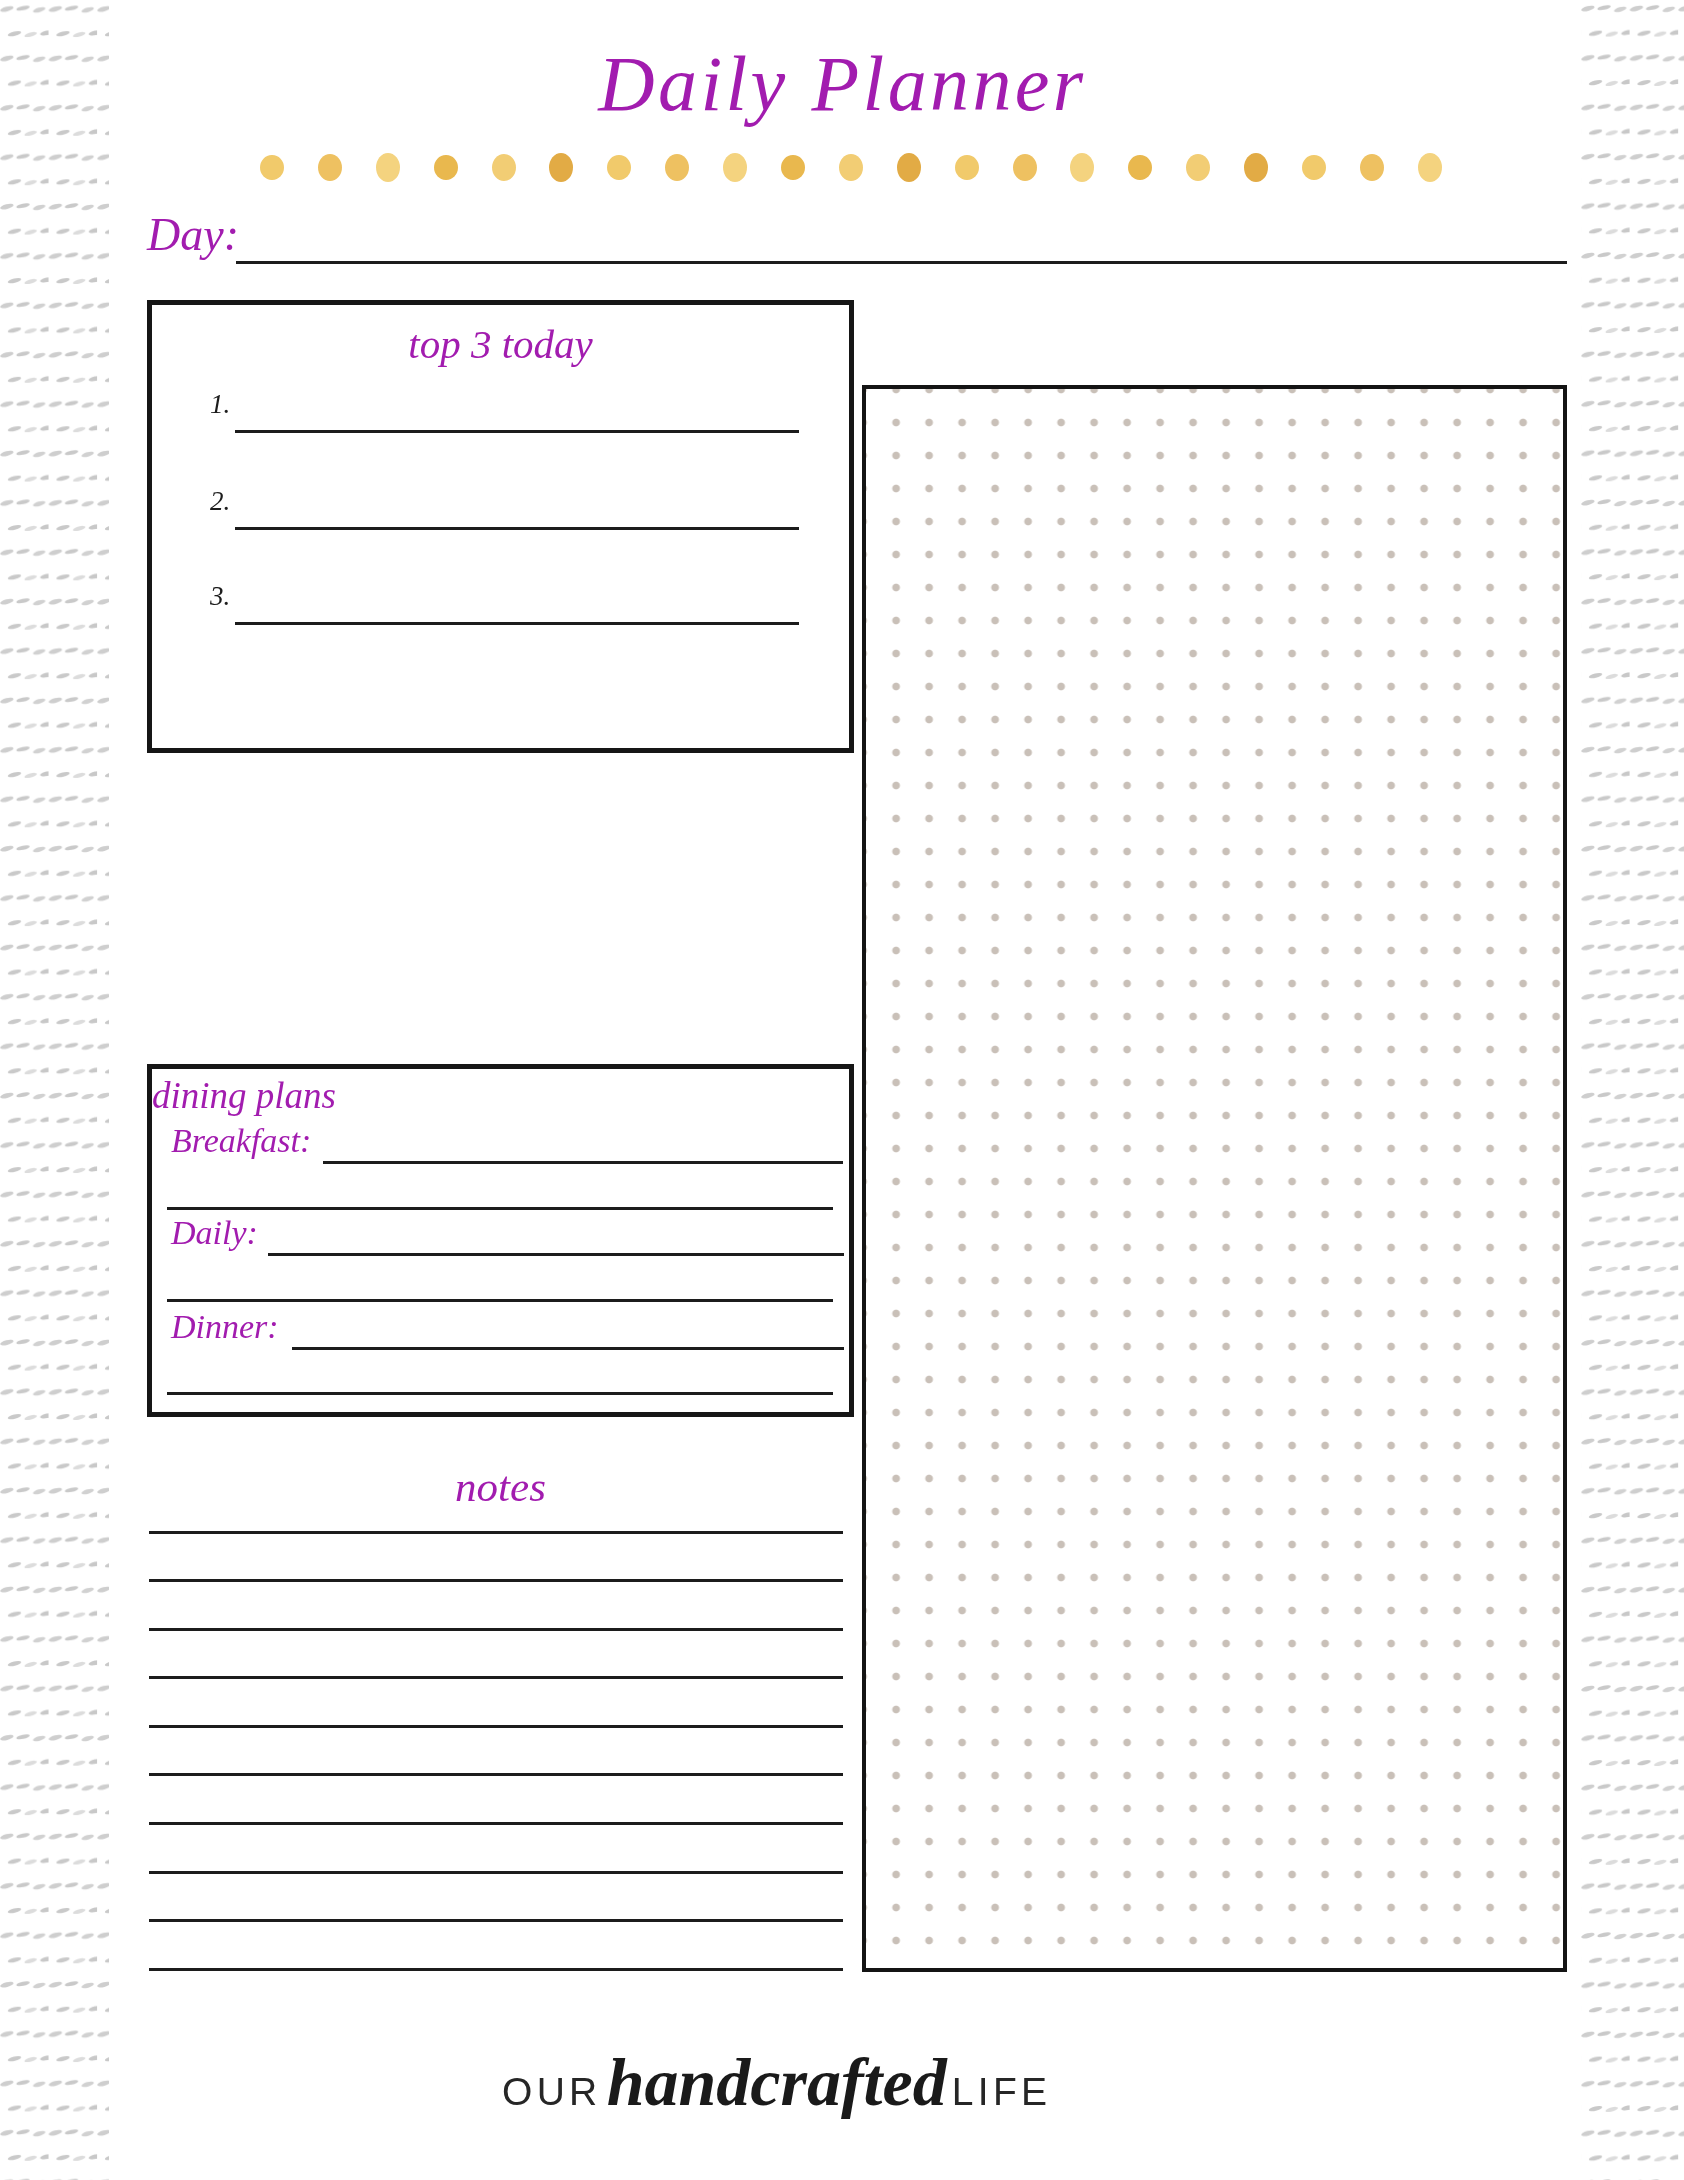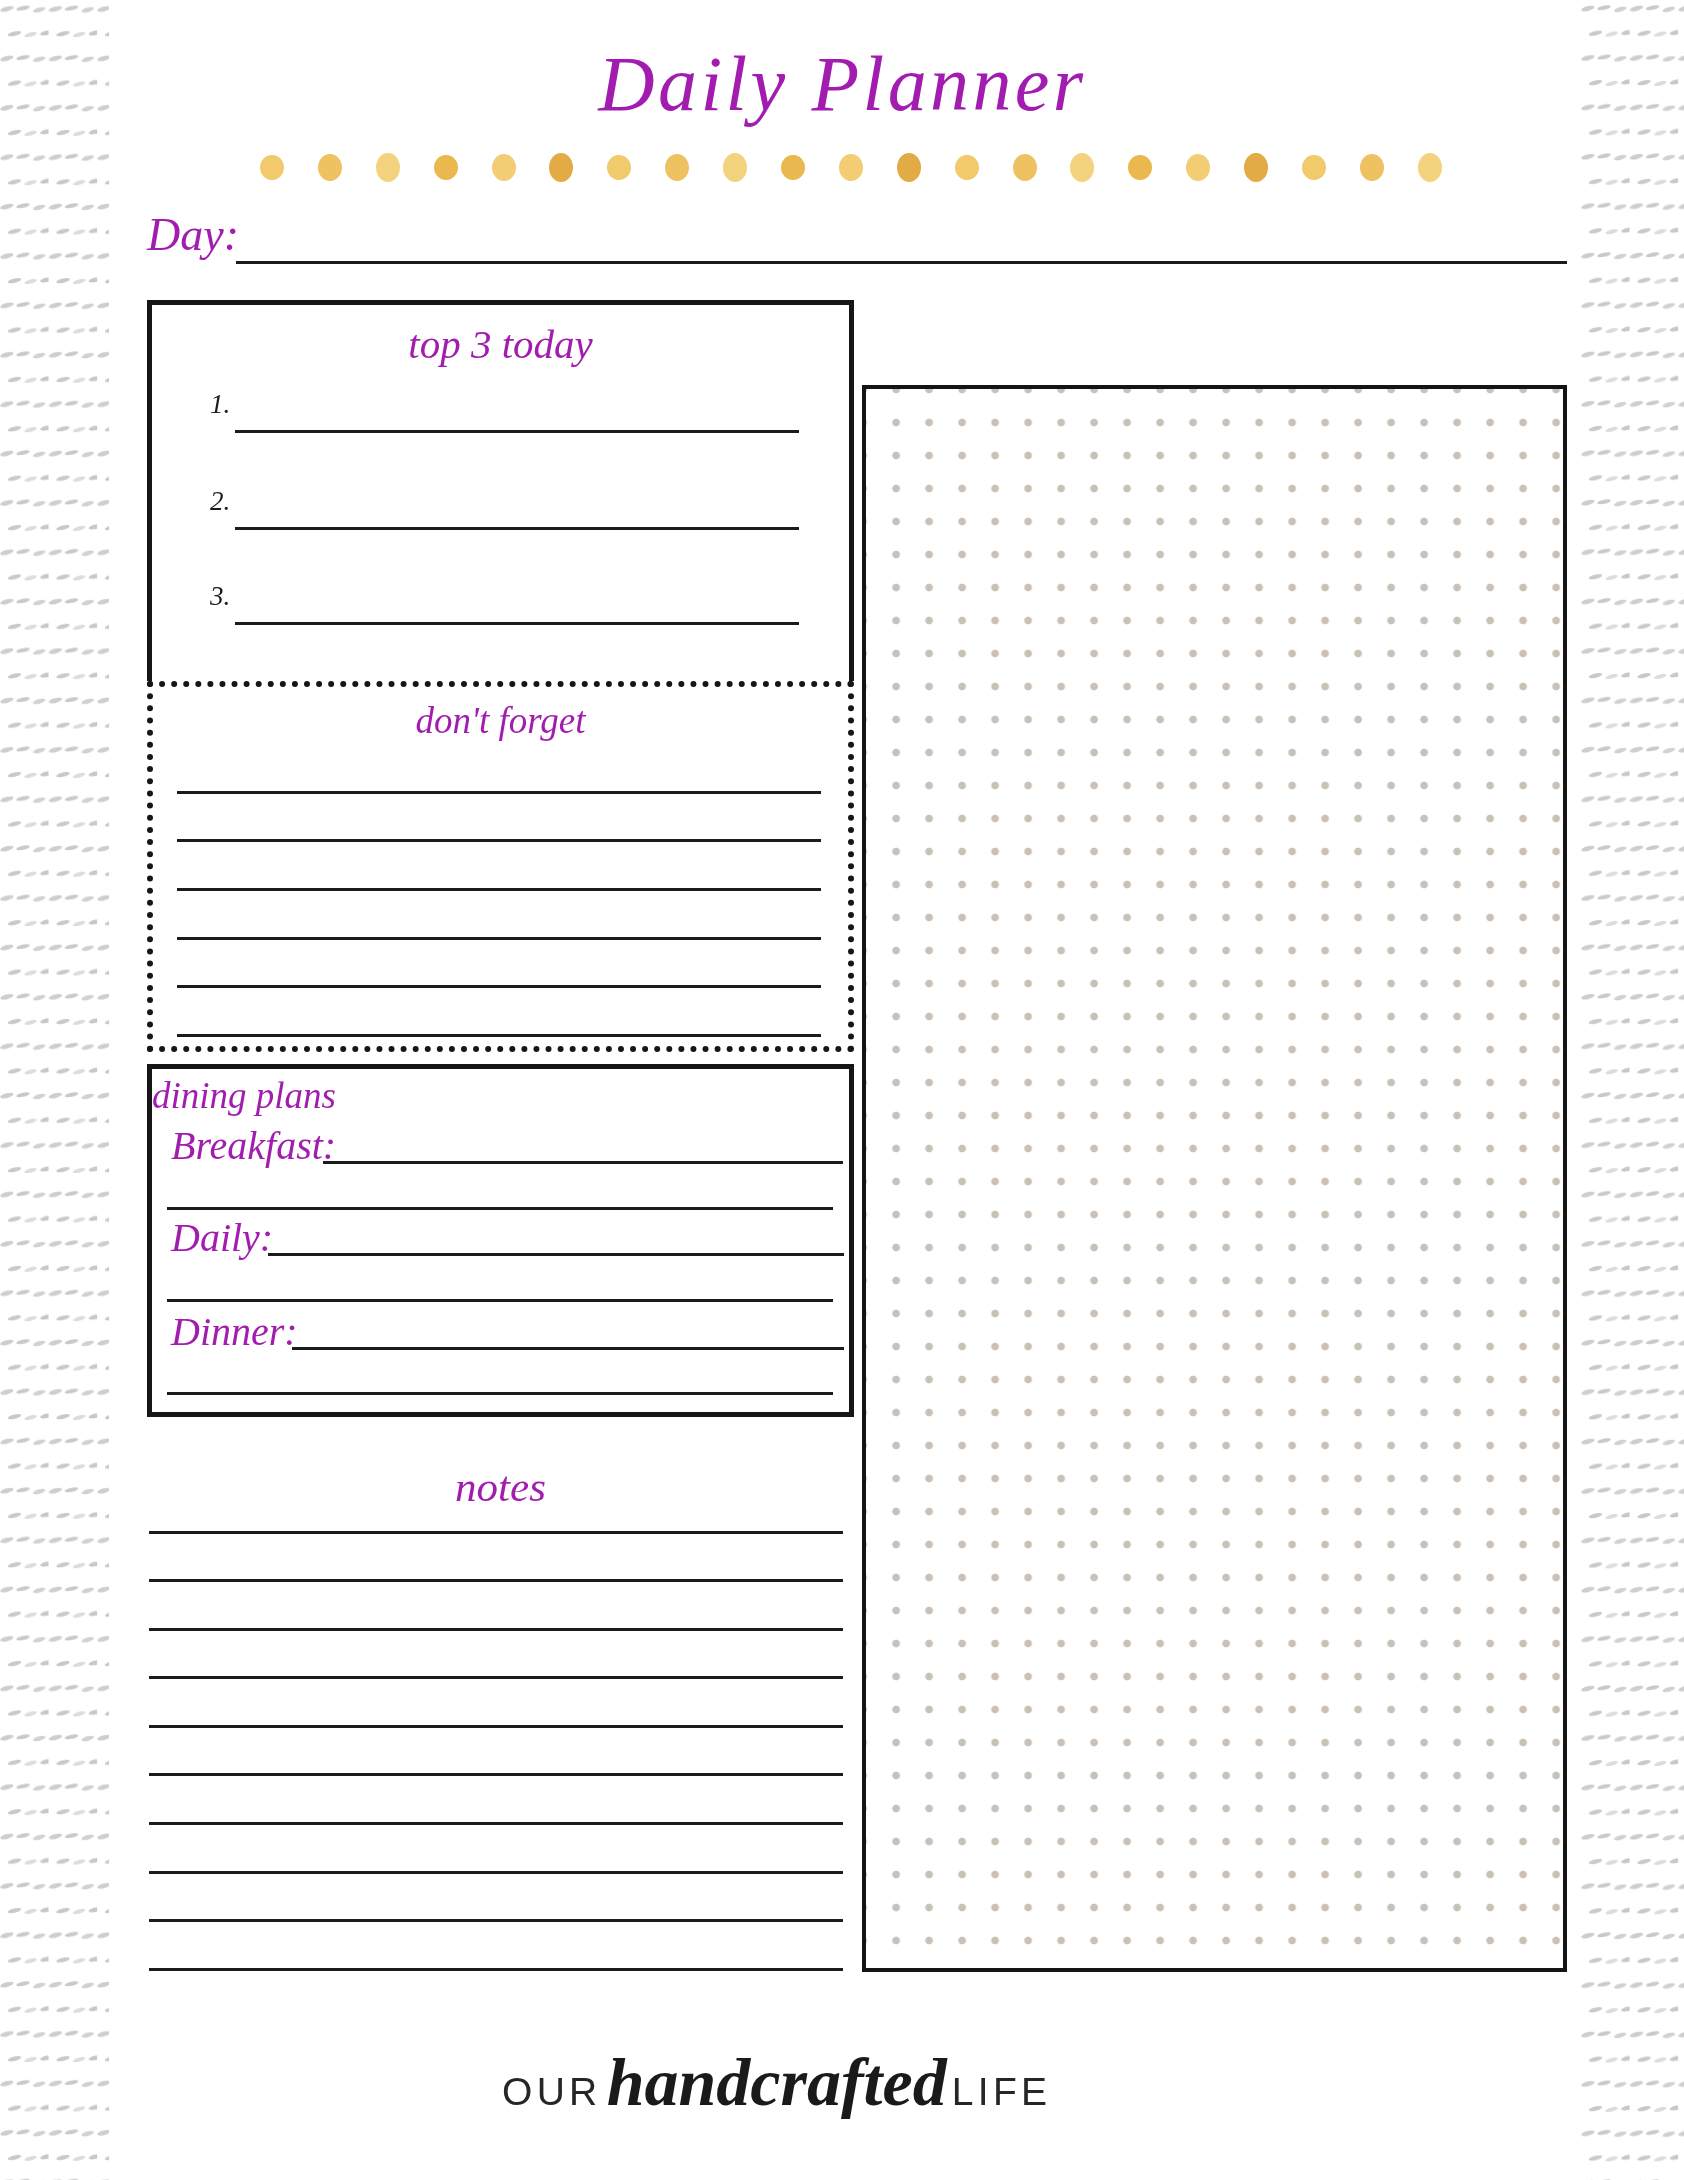--- a/index.html
+++ b/index.html
@@ -39,21 +39,21 @@
   .top3-row{position:absolute;left:0;width:100%;height:51px;}
   .top3-num{position:absolute;font-size:27px;font-style:italic;font-family:"Liberation Serif",serif;}
   .top3-line{position:absolute;background:#1c1c1c;height:3.4px;}
   
   #df-box{left:147px;top:681px;width:707px;height:371px;border:6.8px dotted #161616;}
   #df-title{position:absolute;left:0;top:12px;width:100%;text-align:center;font-size:37px;}
   .df-line{position:absolute;left:24px;width:644px;height:2.6px;background:#1c1c1c;}
   
   #dining-box{left:147px;top:1064px;width:707px;height:353px;border:5.1px solid #161616;}
   #dining-title{position:absolute;left:0;top:5.1px;width:100%;text-align:left;font-size:37px;}
-  .meal-label{position:absolute;font-size:40px;}
+  .meal-label{position:absolute;font-size:34px;}
   .meal-line{position:absolute;background:#1c1c1c;height:3.4px;}
   
   #notes-title{position:absolute;left:147px;top:1438px;width:707px;text-align:center;font-size:43px;margin-top:24px;}
   .notes-line{position:absolute;left:149px;width:694px;height:2.6px;background:#1c1c1c;}
   
   #dp-title{position:absolute;left:862px;top:266px;width:705px;text-align:center;font-size:55px;}
   #dp-box{
     left:862px;top:385px;width:705px;height:1587px;border:4.3px solid #141414;
     background-image:radial-gradient(circle, #c9c0b8 3.4px, rgba(255,255,255,0) 4.3px);
     background-size:33px 33px;
@@ -144,30 +144,20 @@
       <div class="top3-row" style="top: 178px;">
         <span class="top3-num" style="left: 58px; top: 3.4px;">2.</span>
         <div class="top3-line" style="left: 83px; width: 564px; top: 44px;"></div>
       </div>
       <div class="top3-row" style="top: 273px;">
         <span class="top3-num" style="left: 58px; top: 3.4px;">3.</span>
         <div class="top3-line" style="left: 83px; width: 564px; top: 44px;"></div>
       </div>
     </div>
 
-  <div id="df-box" class="box">
-    <div id="df-title" class="script">don't forget</div>
-
-  <div class="df-line" style="top: 104px;"></div>
-      <div class="df-line" style="top: 152px;"></div>
-      <div class="df-line" style="top: 201px;"></div>
-      <div class="df-line" style="top: 250px;"></div>
-      <div class="df-line" style="top: 298px;"></div>
-      <div class="df-line" style="top: 347px;"></div>
-    </div>
 
   <div id="dining-box" class="box">
     <div id="dining-title" class="script">dining plans</div>
 
   <div class="meal-label script" style="top: 53px; left: 19px;">Breakfast:</div>
       <div class="meal-line" style="left: 171px; top: 92px; width: 520px;"></div>
       <div class="meal-line" style="left: 15.3px; top: 138px; width: 666px;"></div>
       <div class="meal-label script" style="top: 145px; left: 19px;">Daily:</div>
       <div class="meal-line" style="left: 116px; top: 184px; width: 576px;"></div>
       <div class="meal-line" style="left: 15.3px; top: 230px; width: 666px;"></div>

